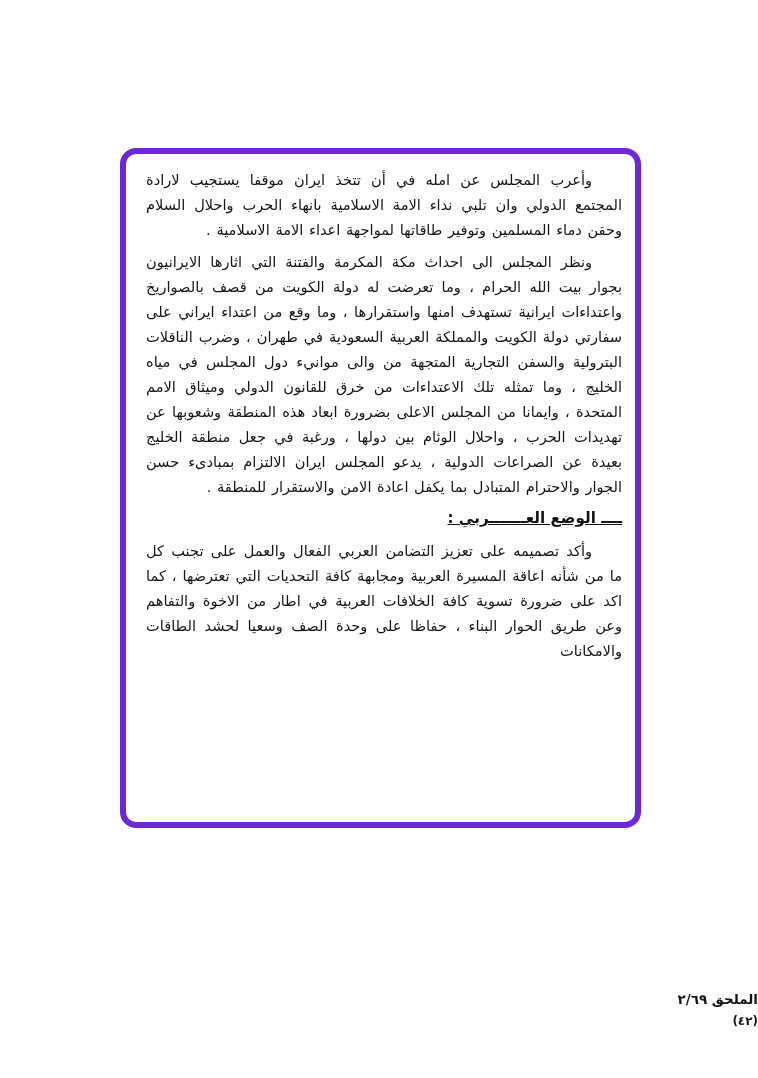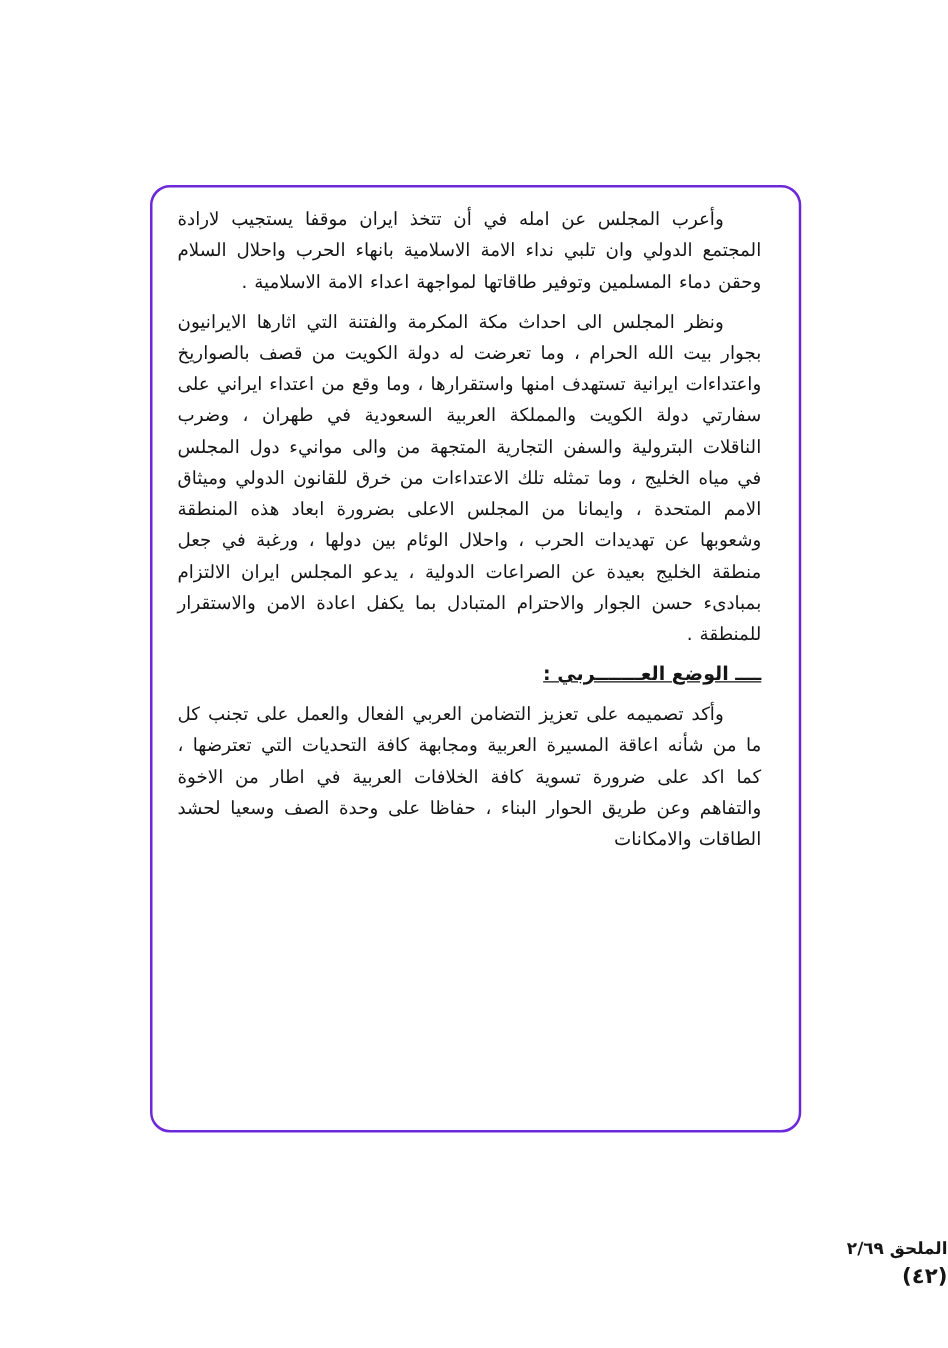--- a/index.html
+++ b/index.html
@@ -14,25 +14,25 @@
     background: #ffffff;
     font-family: "DejaVu Sans", sans-serif;
     color: #151515;
     overflow: hidden;
   }
   .text-box {
     position: absolute;
     left: 120px;
     top: 148px;
     width: 521px;
-    height: 758px;
+    height: 680px;
     box-sizing: border-box;
-    border: 2px solid #6d28d9;
+    border: 6px solid #6d28d9;
     border-radius: 16px;
-    padding: 13px 30px 10px 20px;
+    padding: 13px 13px 10px 20px;
     direction: rtl;
     background: #ffffff;
   }
   .para {
     margin: 0 0 7px 0;
     text-align: justify;
     text-align-last: right;
     font-size: 14.6px;
     line-height: 25px;
     text-indent: 30px;
@@ -58,21 +58,21 @@
     width: 758px;
     text-align: right;
     direction: rtl;
   }
   .footer-annex {
     font-size: 13.5px;
     font-weight: bold;
     line-height: 22px;
   }
   .footer-page {
-    font-size: 17px;
+    font-size: 12px;
     font-weight: bold;
     line-height: 22px;
   }
 </style>
 </head>
 <body>
 
 <div class="page">
 
   <div class="text-box">

